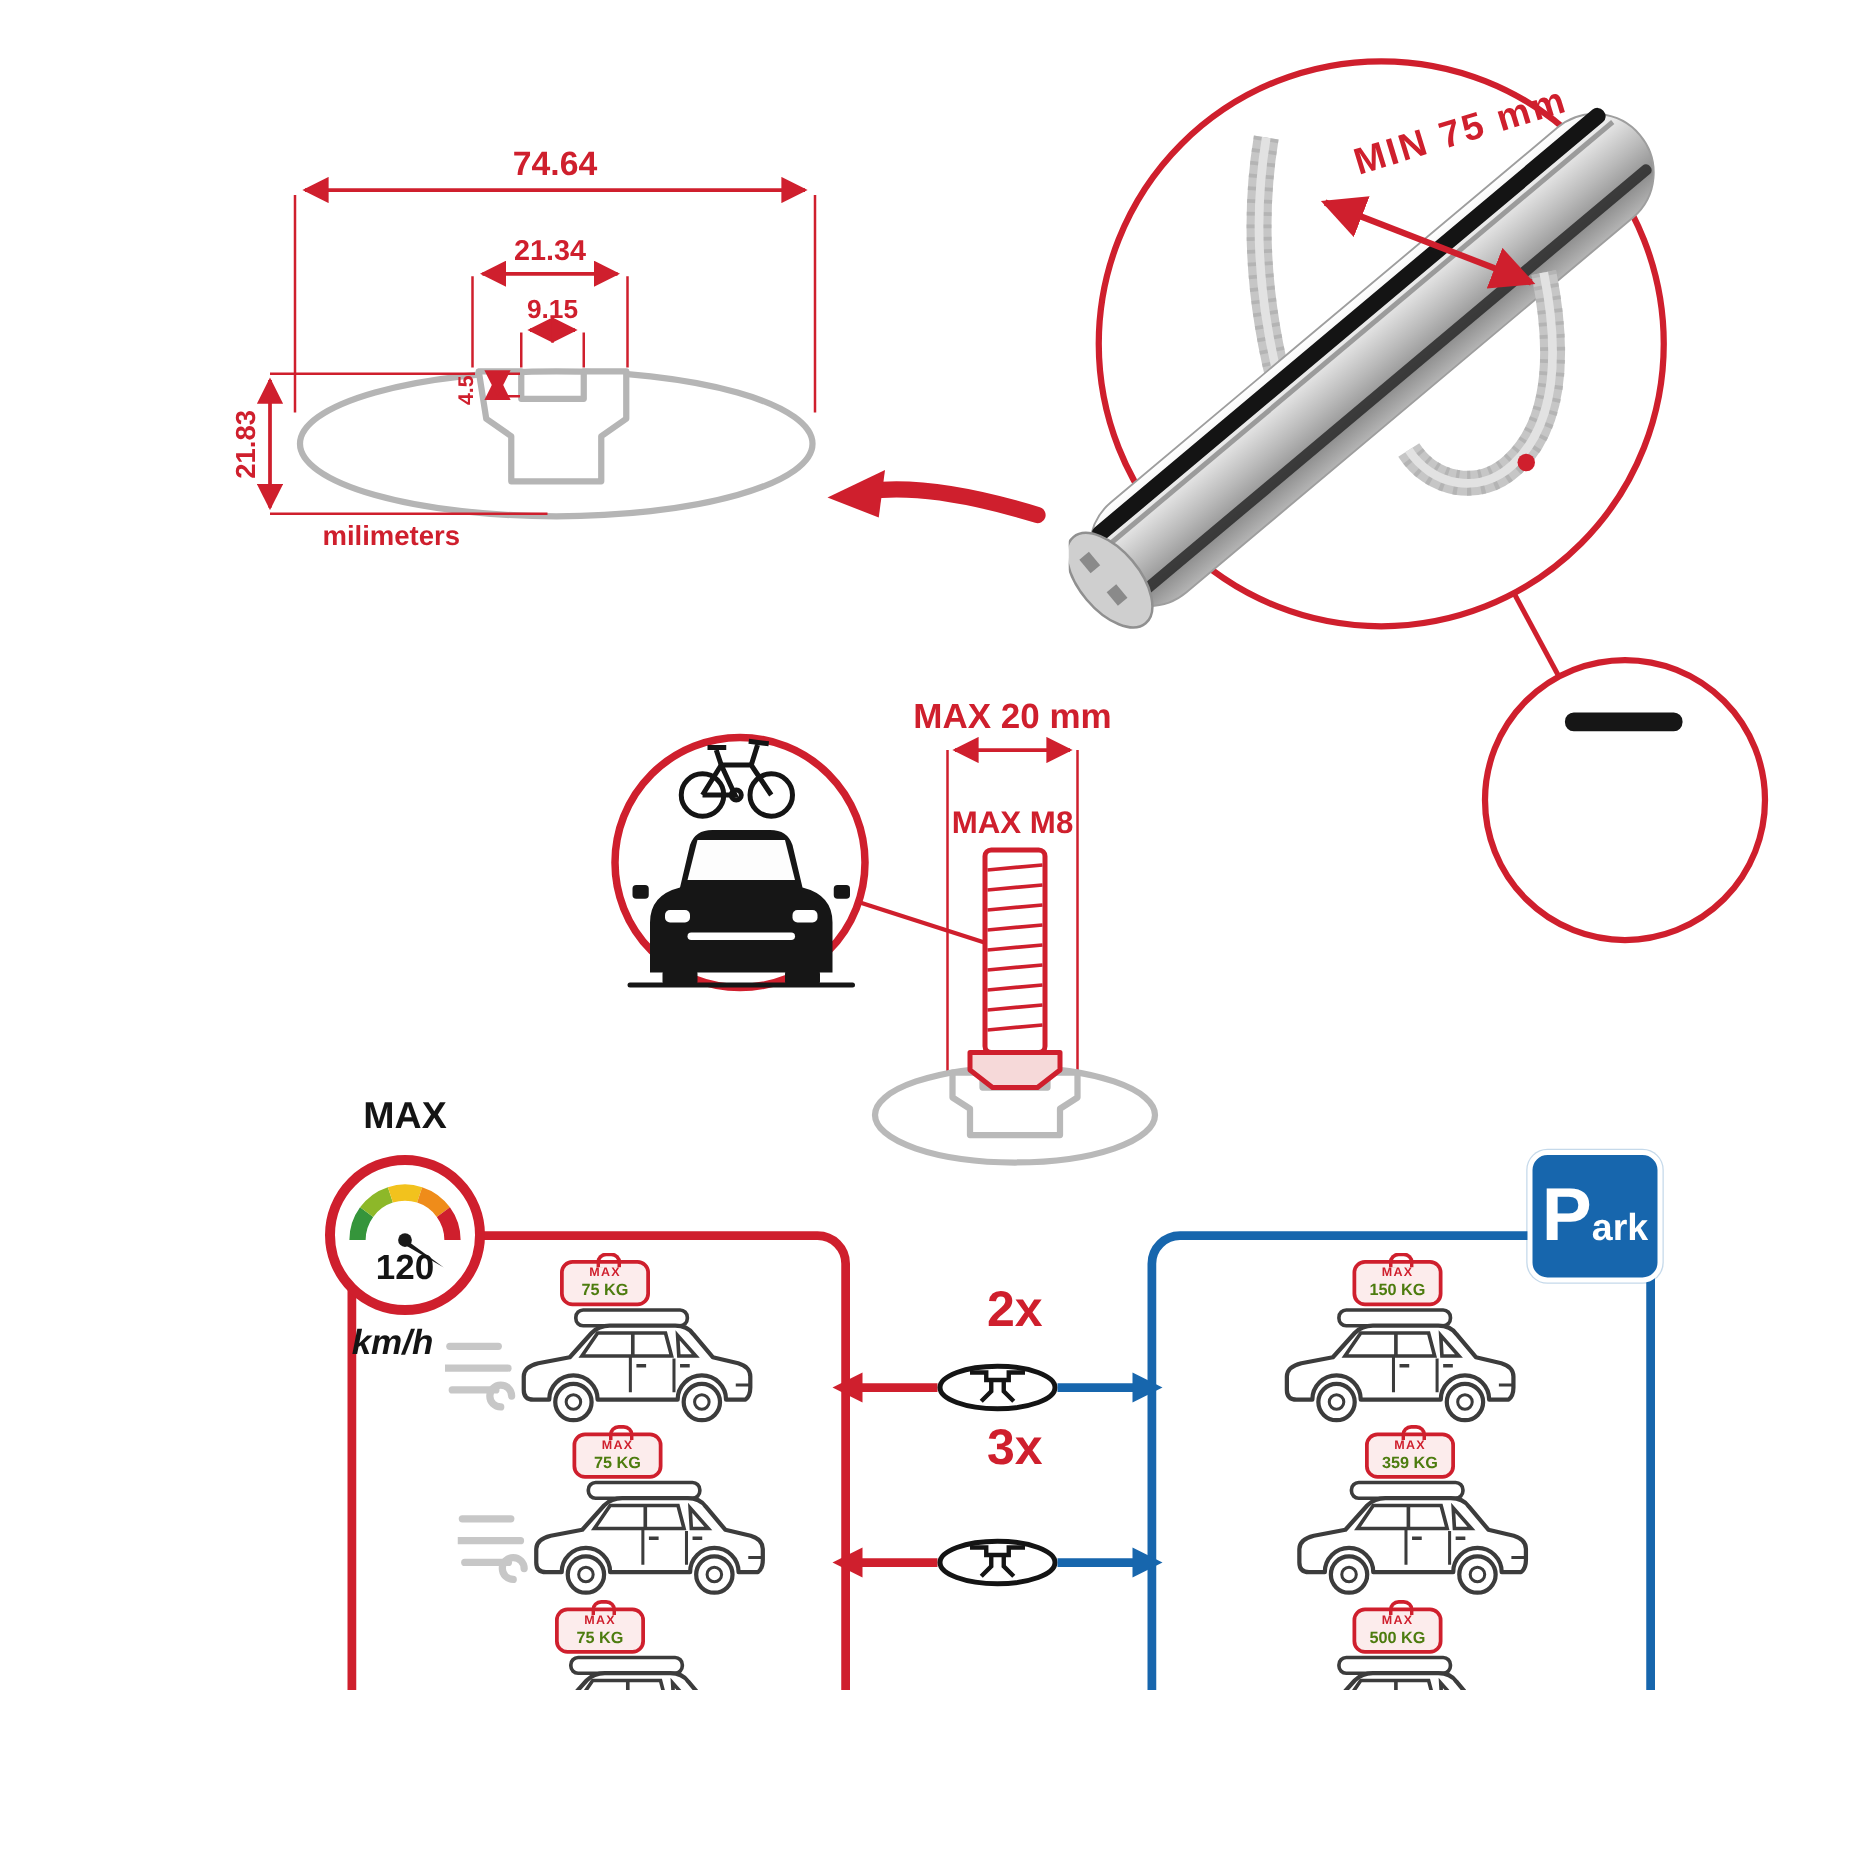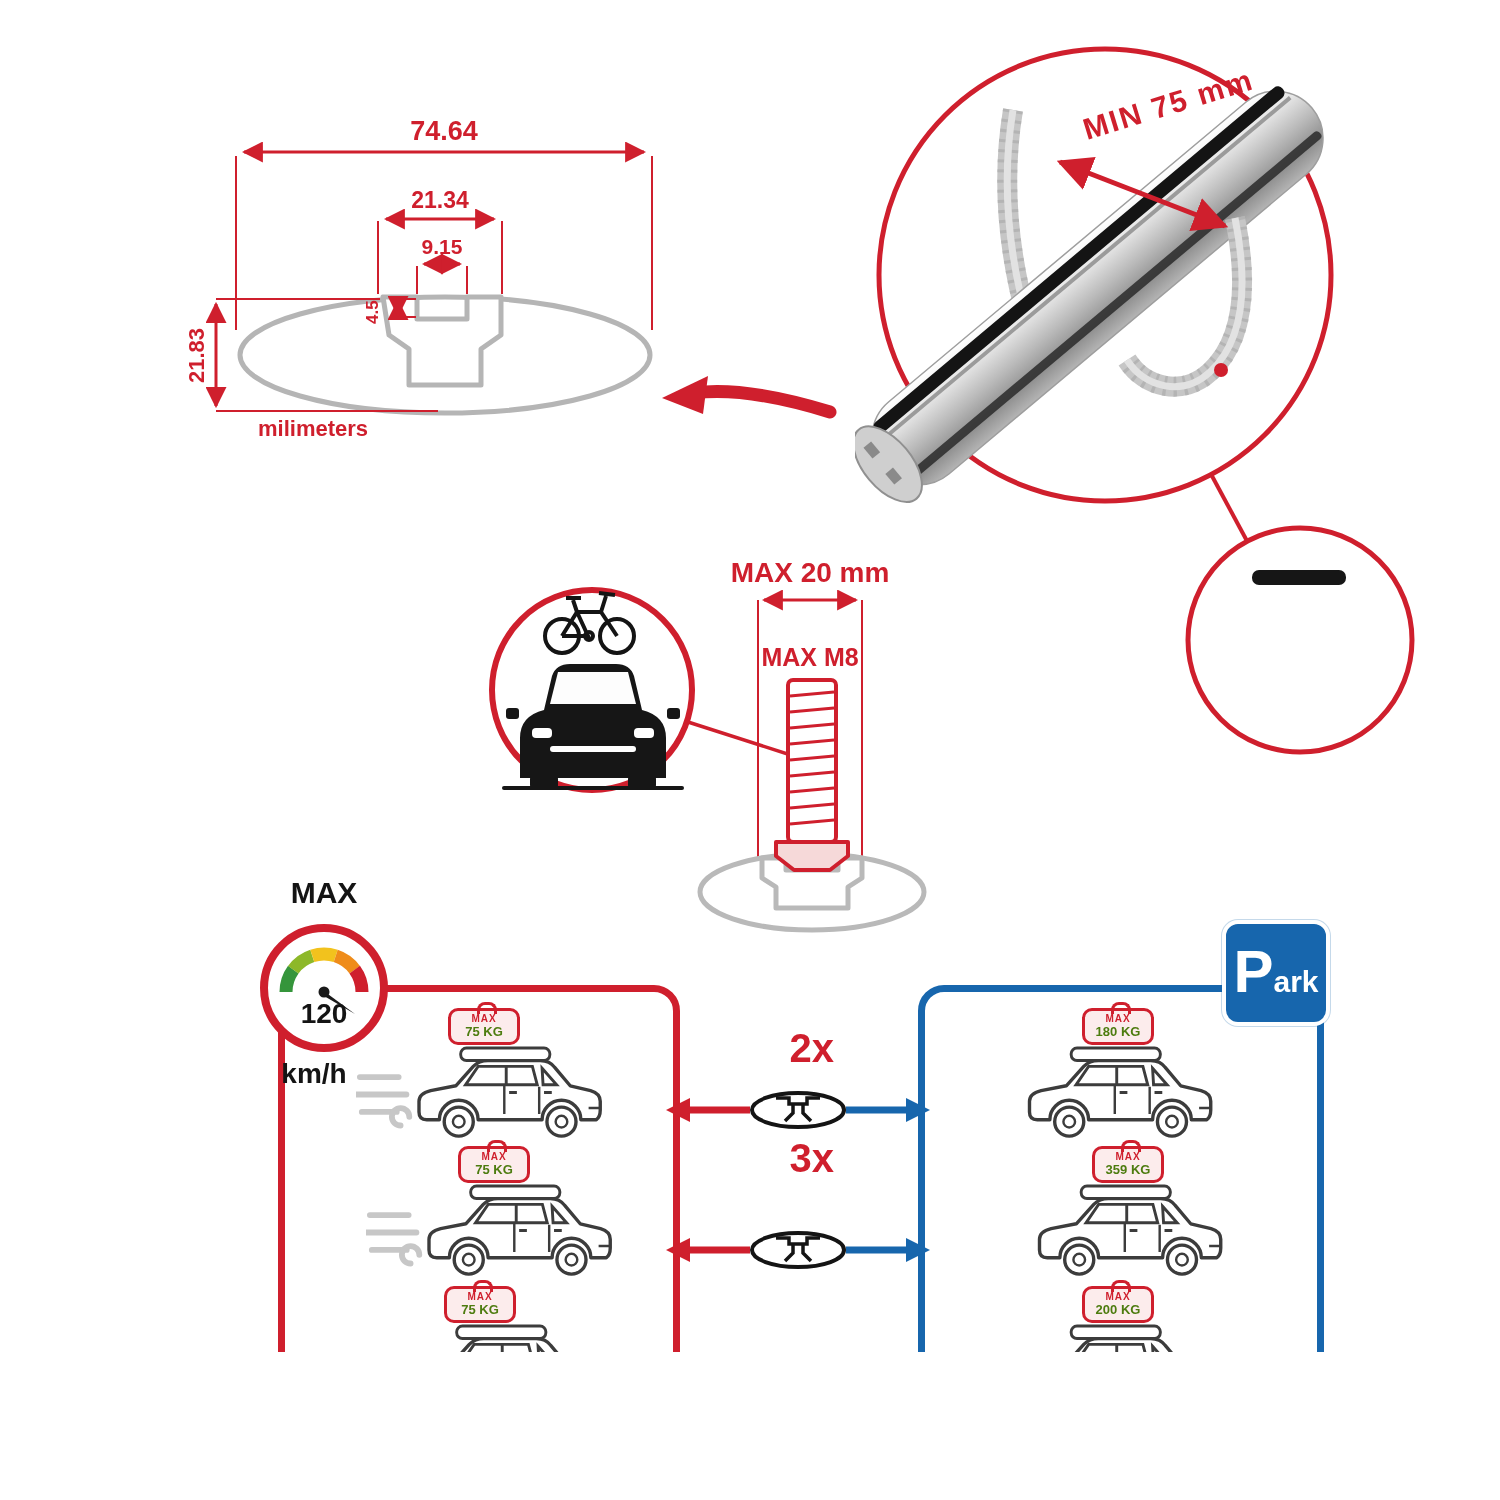--- a/index.html
+++ b/index.html
@@ -238,21 +238,21 @@
       <path d="M32,74 A38,38 0 0 1 39.3,51.7" stroke="#35953b"></path>
       <path d="M39.3,51.7 A38,38 0 0 1 58.3,37.9" stroke="#8db829"></path>
       <path d="M58.3,37.9 A38,38 0 0 1 81.7,37.9" stroke="#f2c21d"></path>
       <path d="M81.7,37.9 A38,38 0 0 1 100.7,51.7" stroke="#ef8c1a"></path>
       <path d="M100.7,51.7 A38,38 0 0 1 108,74" stroke="#cf1f2d"></path>
     </g>
     <polygon points="67,71 101,96 70,78" fill="#1a1a1a"></polygon>
     <circle cx="70" cy="74" r="5.5" fill="#1a1a1a"></circle>
   </svg>
   <div class="gauge-label" style="left:254px;top:998px;font-size:28px;">120</div>
-  <div class="gauge-label" style="left:244px;top:1058px;font-size:28px;">km/h</div>
+  <div class="gauge-label" style="left:244px;top:1058px;font-size:28px;font-style:italic;">km/h</div>
 
   <div class="park-sign">
     <span class="p">P</span>
       <span class="ark">ark</span>
   </div>
 
   <div class="car-block" style="left:352px;top:1008px;">
     <div class="max-sign" style="left:96px;top:0;">
         <span class="hook"></span>
       <div class="sign-l1">MAX</div>
@@ -308,40 +308,40 @@
     <line x1="26" y1="30" x2="88" y2="30" stroke="#cf1f2d" stroke-width="7"></line>
     <use href="#oval-profile" x="0" y="0" width="272" height="58"></use>
     <line x1="184" y1="30" x2="246" y2="30" stroke="#1766ad" stroke-width="7"></line>
     <polygon points="268,30 244,18 244,42" fill="#1766ad"></polygon>
   </svg>
 
   <div class="car-block" style="left:978px;top:1008px;">
     <div class="max-sign" style="left:104px;top:0;">
         <span class="hook"></span>
       <div class="sign-l1">MAX</div>
-      <div class="sign-l2">180 KG</div>
+      <div class="sign-l2">150 KG</div>
     </div>
     <svg class="car-svg" width="252" height="97" viewBox="0 0 260 100">
       <use href="#suv" x="40" y="0" width="200" height="100"></use>
     </svg>
   </div>
   <div class="car-block" style="left:988px;top:1146px;">
     <div class="max-sign" style="left:104px;top:0;">
         <span class="hook"></span>
       <div class="sign-l1">MAX</div>
       <div class="sign-l2">359 KG</div>
     </div>
     <svg class="car-svg" width="252" height="97" viewBox="0 0 260 100">
       <use href="#suv" x="40" y="0" width="200" height="100"></use>
     </svg>
   </div>
   <div class="car-block" style="left:978px;top:1286px;">
     <div class="max-sign" style="left:104px;top:0;">
         <span class="hook"></span>
       <div class="sign-l1">MAX</div>
-      <div class="sign-l2">200 KG</div>
+      <div class="sign-l2">500 KG</div>
     </div>
     <svg class="car-svg" width="252" height="97" viewBox="0 0 260 100">
       <use href="#suv" x="40" y="0" width="200" height="100"></use>
     </svg>
   </div>
 
 </div>
 
 </body></html>

